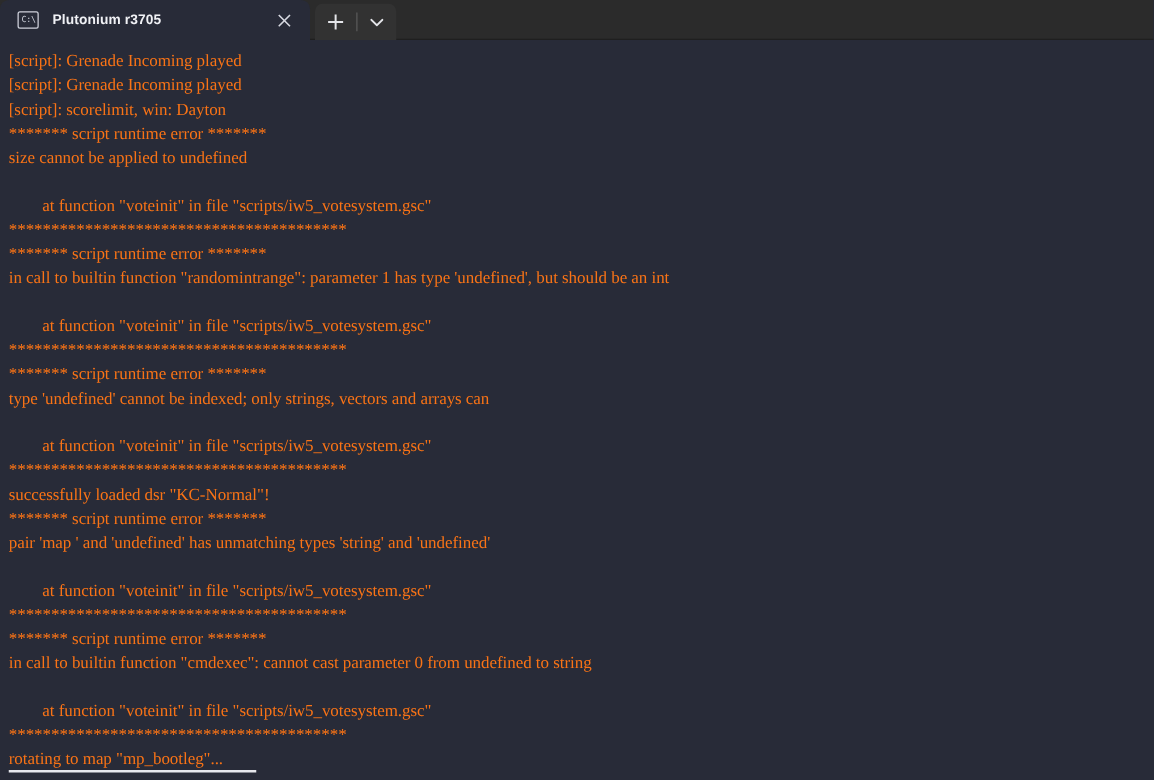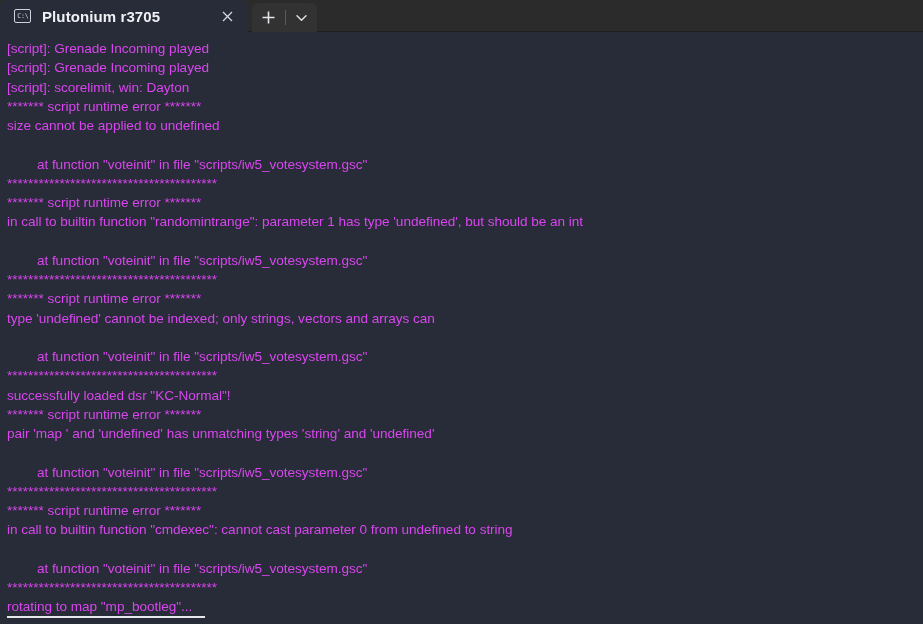--- a/index.html
+++ b/index.html
@@ -62,21 +62,21 @@
   .tab-icon-text {
     font-family: "DejaVu Sans Mono", monospace;
     font-size: 7px;
     line-height: 7px;
     color: #cfd2dc;
     letter-spacing: -0.3px;
     transform: scale(0.95);
   }
   .tab-title {
     font-family: "Liberation Sans", sans-serif;
-    font-size: 15px;
+    font-size: 11px;
     font-weight: 600;
     color: #f0f1f5;
     white-space: nowrap;
     letter-spacing: 0.1px;
   }
   .tab-close {
     position: absolute;
     right: 12px;
     top: 8px;
     width: 17px;
@@ -130,24 +130,24 @@
     top: 32px; left: 0;
     width: 923px;
     height: 592px;
     background: #282b38;
     overflow: hidden;
   }
   .term-lines {
     position: absolute;
     top: 7px;
     left: 7px;
-    font-family: Liberation Sans, sans-serif;
+    font-family: Liberation Serif, serif;
     font-size: 13.6px;
     line-height: 19.25px;
-    color: #d946ef;
+    color: #f97316;
     white-space: pre;
     letter-spacing: -0.04px;
   }
   .term-line {
     height: 19.25px;
     white-space: pre;
   }
 
   
   .hscrollbar {

